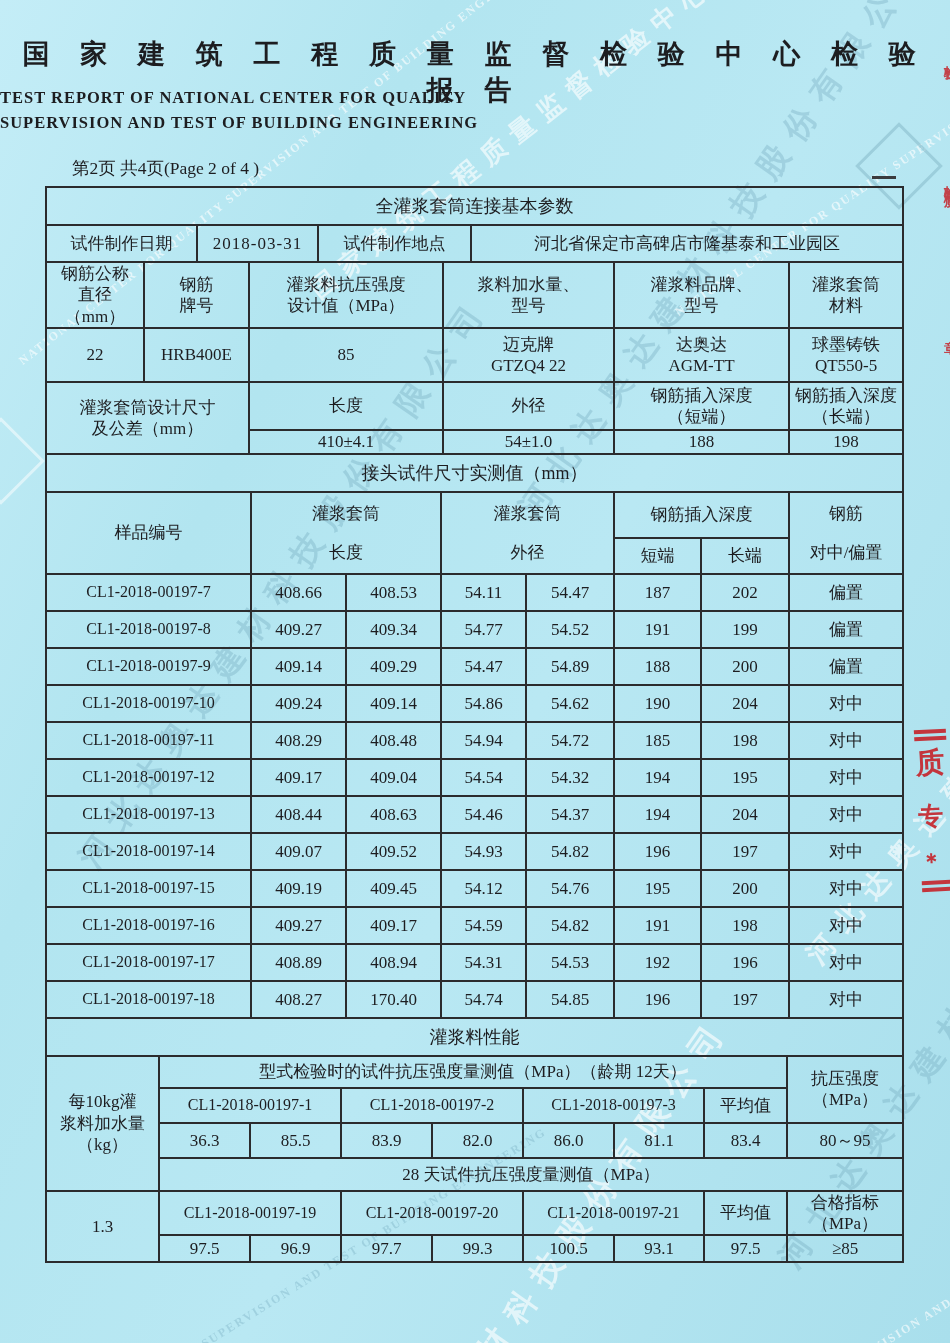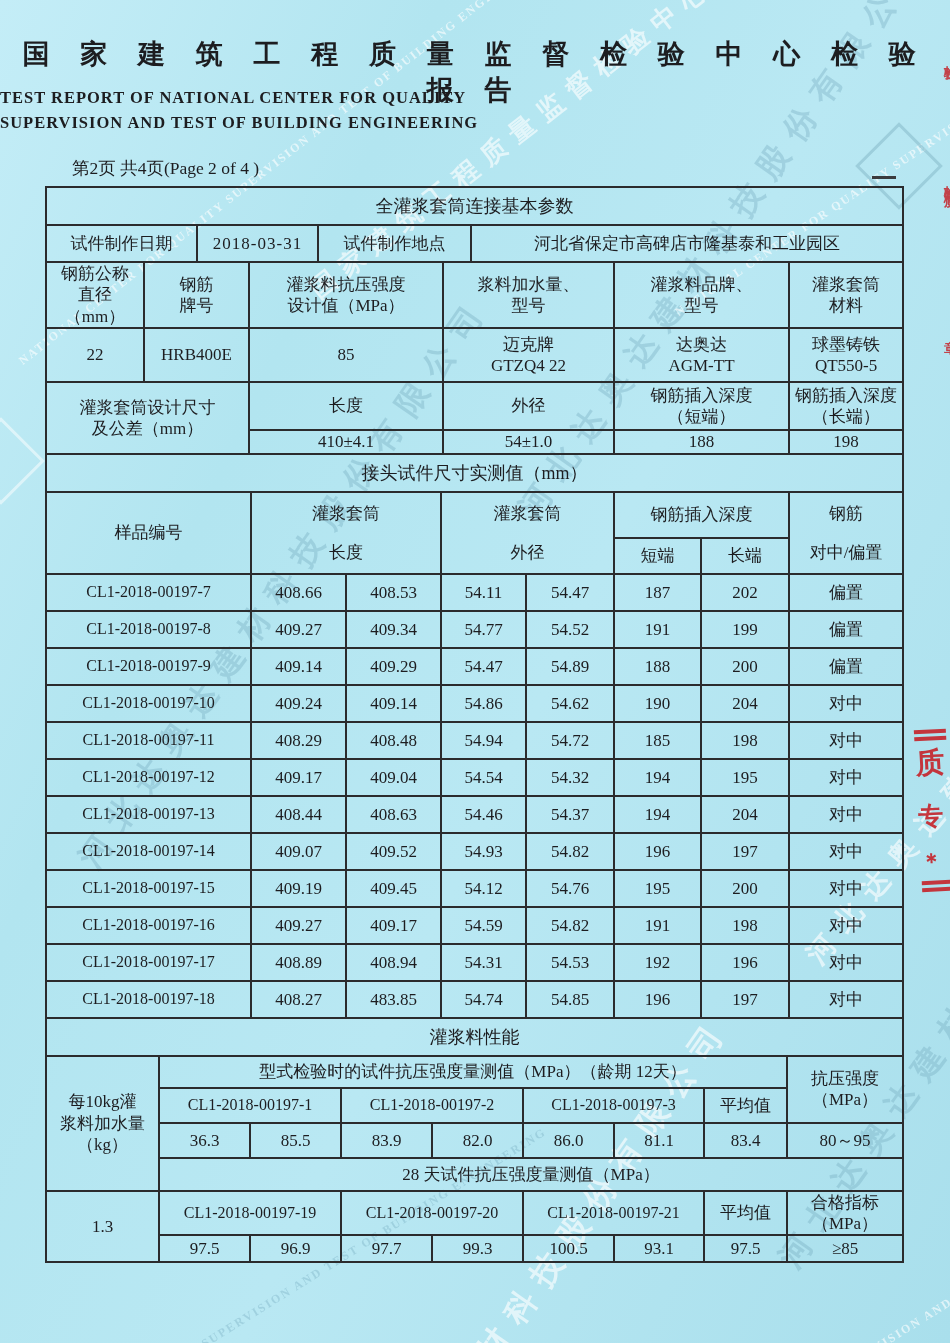--- a/index.html
+++ b/index.html
@@ -306,21 +306,21 @@
           <td>54.31</td>
           <td>54.53</td>
           <td>192</td>
           <td>196</td>
           <td>对中</td>
         </tr>
 
         <tr>
           <td class="sample-id">CL1-2018-00197-18</td>
           <td>408.27</td>
-          <td>483.85</td>
+          <td>170.40</td>
           <td>54.74</td>
           <td>54.85</td>
           <td>196</td>
           <td>197</td>
           <td>对中</td>
         </tr>
       </tbody>
   </table>
 
   <table class="t3">

